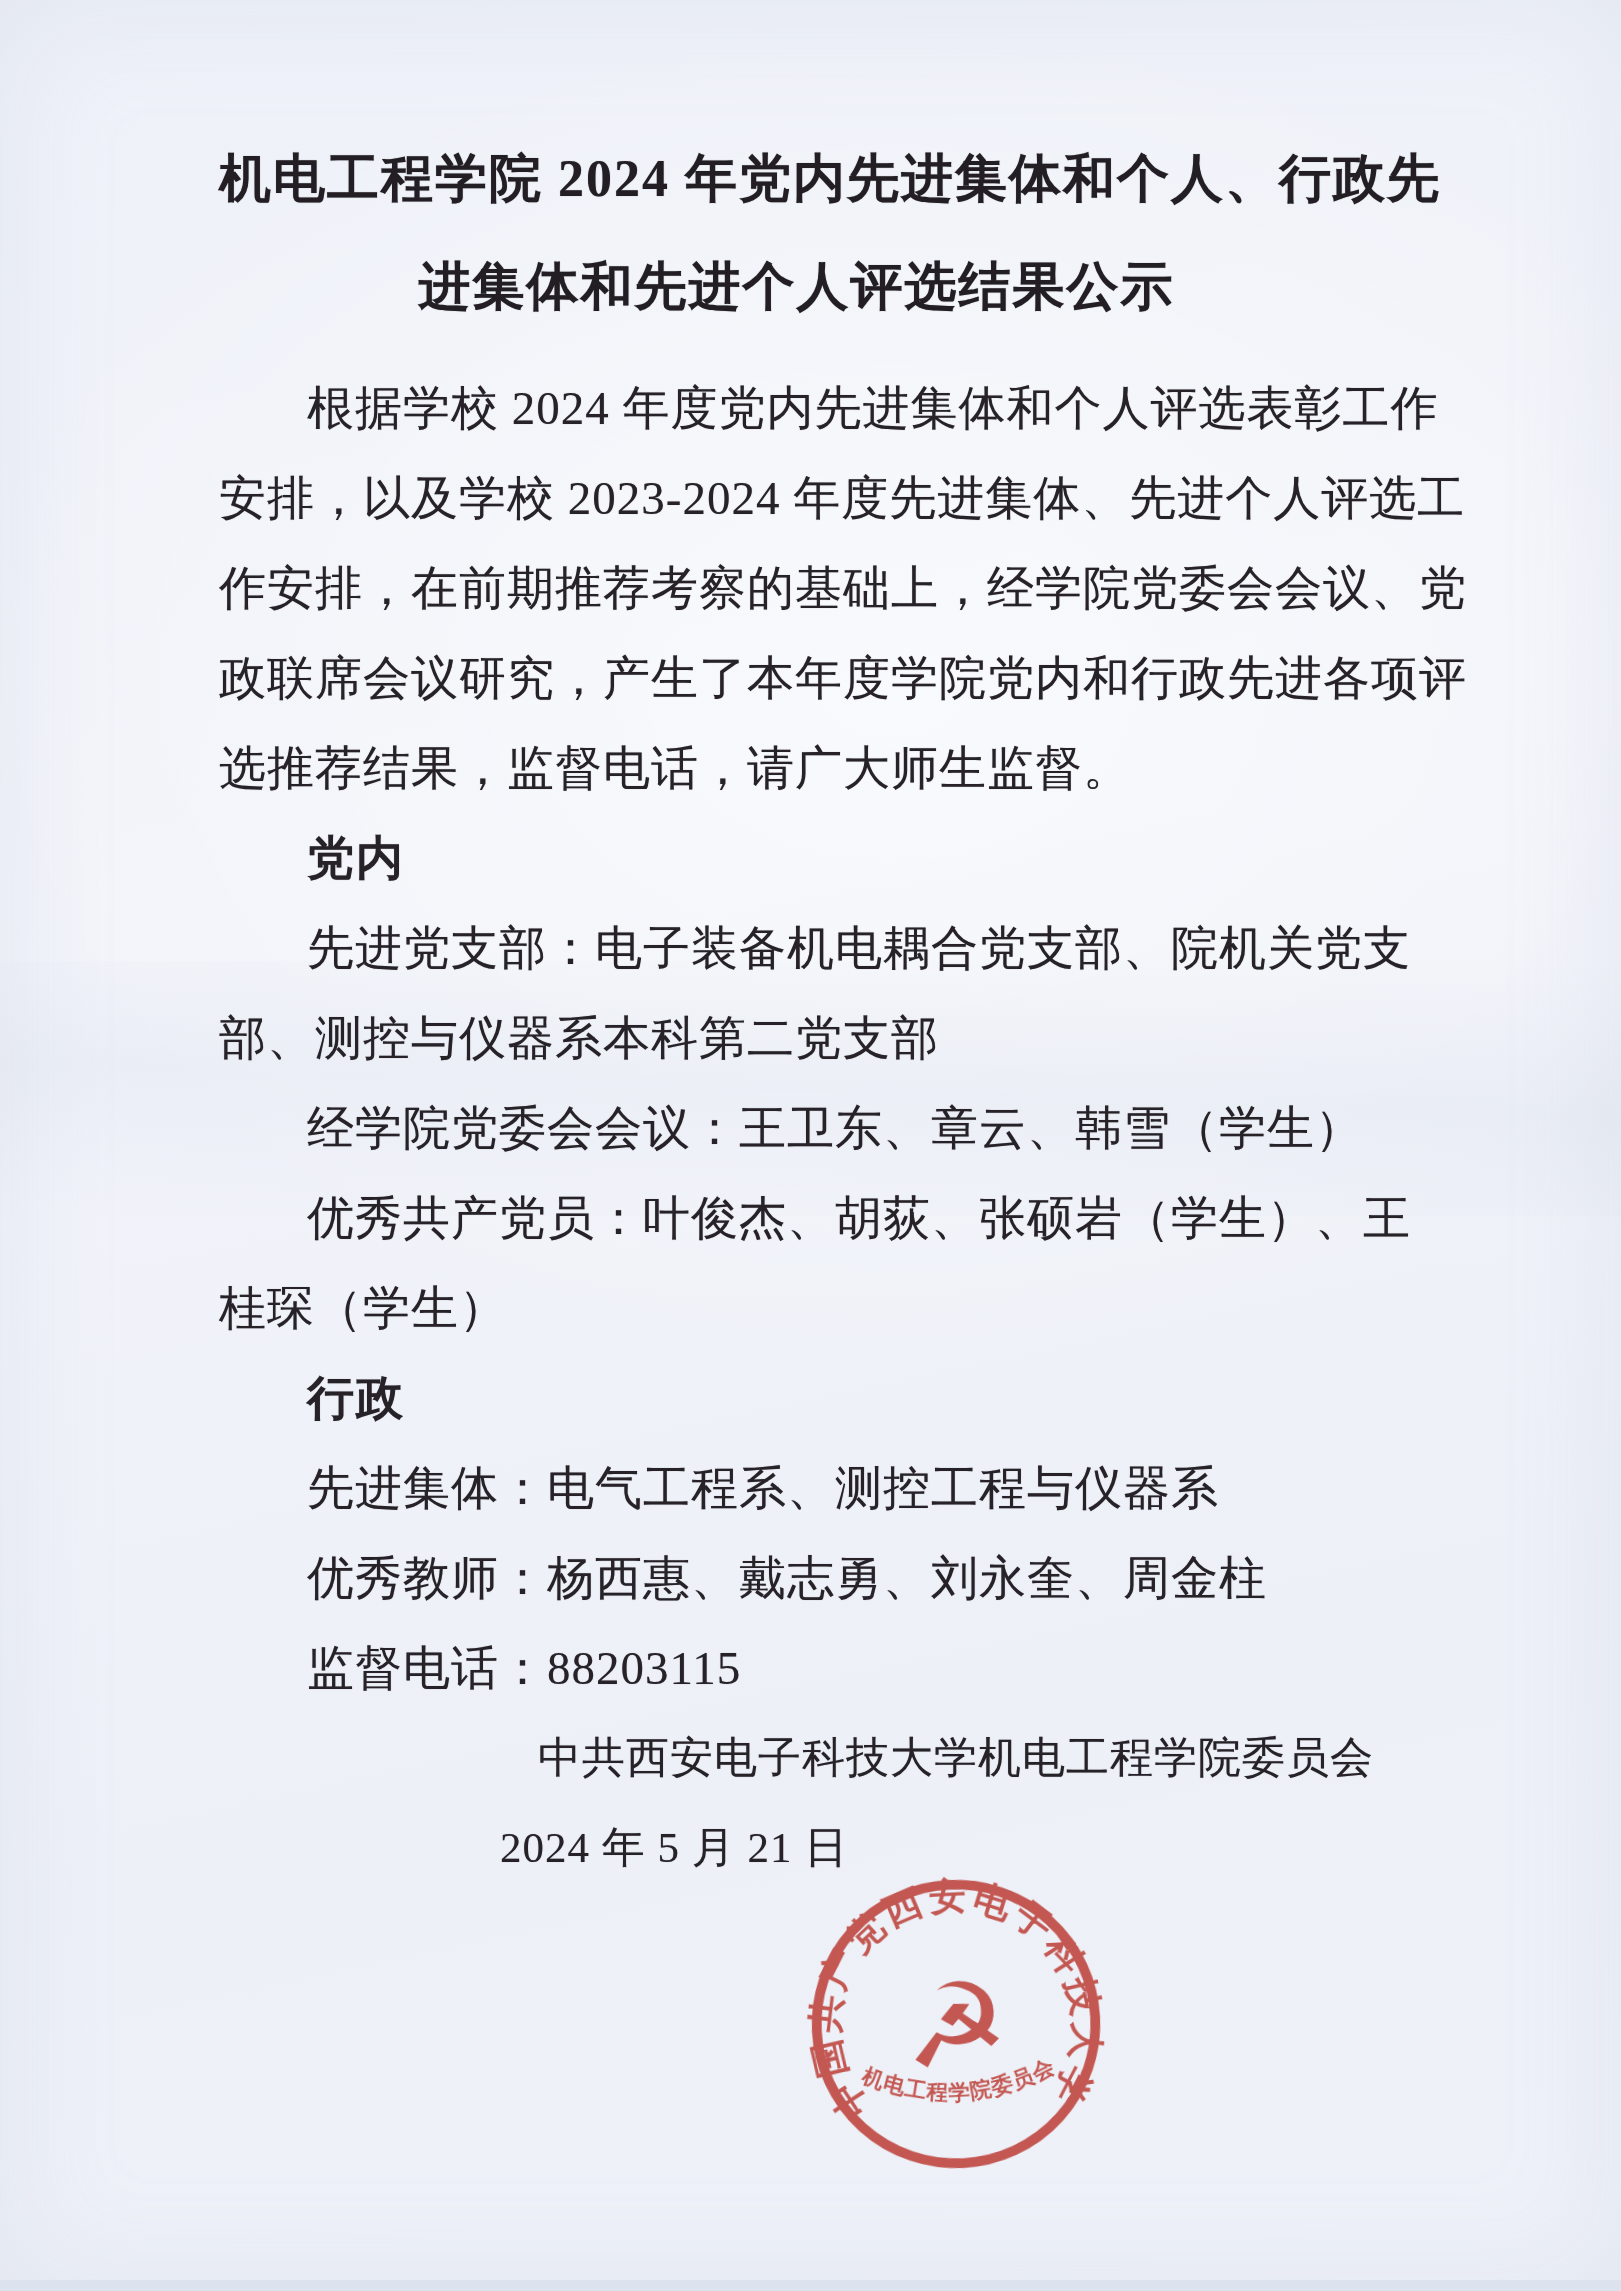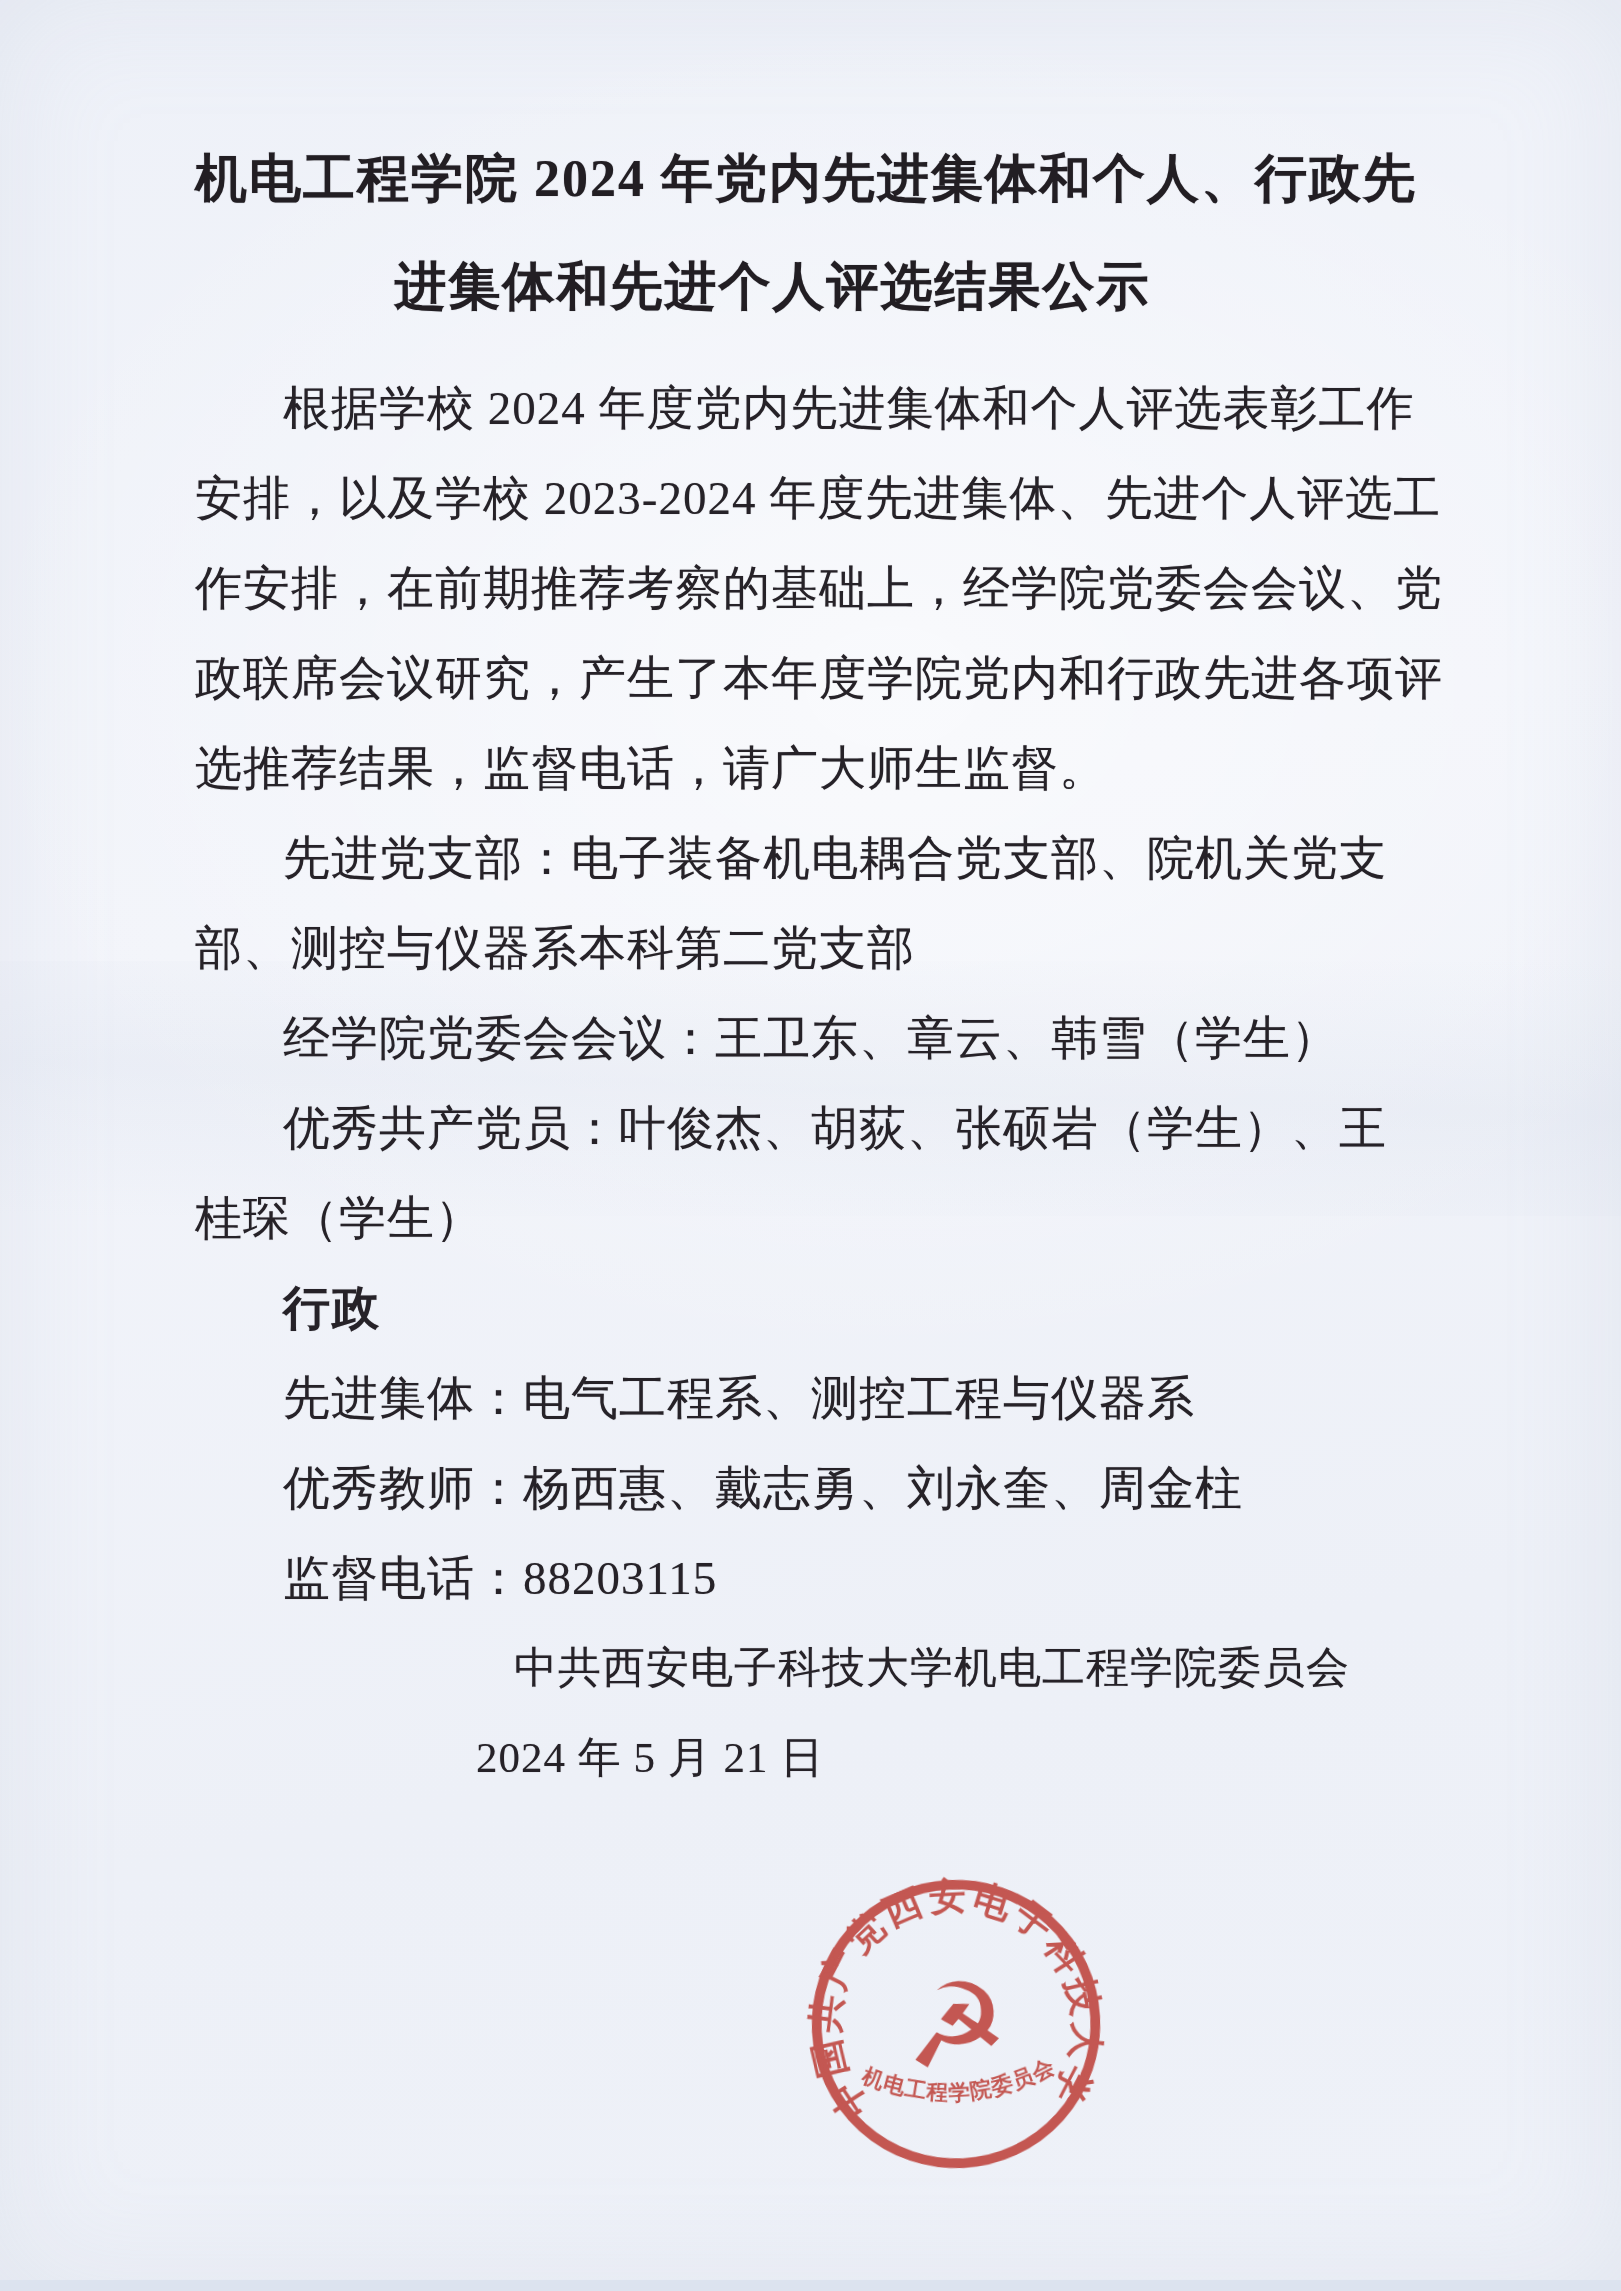--- a/index.html
+++ b/index.html
@@ -9,21 +9,21 @@
     margin:0 auto;
     background:
       radial-gradient(ellipse 1372px 980px at 55% 30%, rgba(255,255,255,0.55), rgba(255,255,255,0) 70%),
       linear-gradient(168deg, #eef1f8 0%, #f2f4fa 38%, #edf0f7 72%, #eef1f8 100%);
     box-shadow: inset 0 0 118px rgba(170,182,205,0.18);
     overflow:hidden;
     font-family:"Liberation Serif","DejaVu Serif",serif;
     color:#262228;
   }
   .content {
-    position:absolute; left:195px; top:125px; width:1155px;
+    position:absolute; left:219px; top:125px; width:1155px;
   }
   .title-line {
     font-size:52px; font-weight:bold; line-height:108px;
     text-align:center; letter-spacing:2px; white-space:nowrap;
     color:#221e23;
     text-shadow:0 0 1px rgba(25,22,30,0.45);
   }
   .body-block { margin-top:21.6px; }
   .line {
     font-size:47px; line-height:90px; height:90px;
@@ -70,20 +70,21 @@
   <div class="content">
     <div class="title-line">机电工程学院 2024 年党内先进集体和个人、行政先</div>
     <div class="title-line">进集体和先进个人评选结果公示</div>
 
     <div class="body-block">
       <div class="line indent">根据学校 2024 年度党内先进集体和个人评选表彰工作</div>
       <div class="line">安排，以及学校 2023-2024 年度先进集体、先进个人评选工</div>
       <div class="line">作安排，在前期推荐考察的基础上，经学院党委会会议、党</div>
       <div class="line">政联席会议研究，产生了本年度学院党内和行政先进各项评</div>
       <div class="line">选推荐结果，监督电话，请广大师生监督。</div>
+      <div class="line indent bold">党内</div>
       <div class="line indent">先进党支部：电子装备机电耦合党支部、院机关党支</div>
       <div class="line">部、测控与仪器系本科第二党支部</div>
       <div class="line indent">经学院党委会会议：王卫东、章云、韩雪（学生）</div>
       <div class="line indent">优秀共产党员：叶俊杰、胡荻、张硕岩（学生）、王</div>
       <div class="line">桂琛（学生）</div>
       <div class="line indent bold">行政</div>
       <div class="line indent">先进集体：电气工程系、测控工程与仪器系</div>
       <div class="line indent">优秀教师：杨西惠、戴志勇、刘永奎、周金柱</div>
       <div class="line indent">监督电话：88203115</div>
       <div class="sig-line">中共西安电子科技大学机电工程学院委员会</div>

